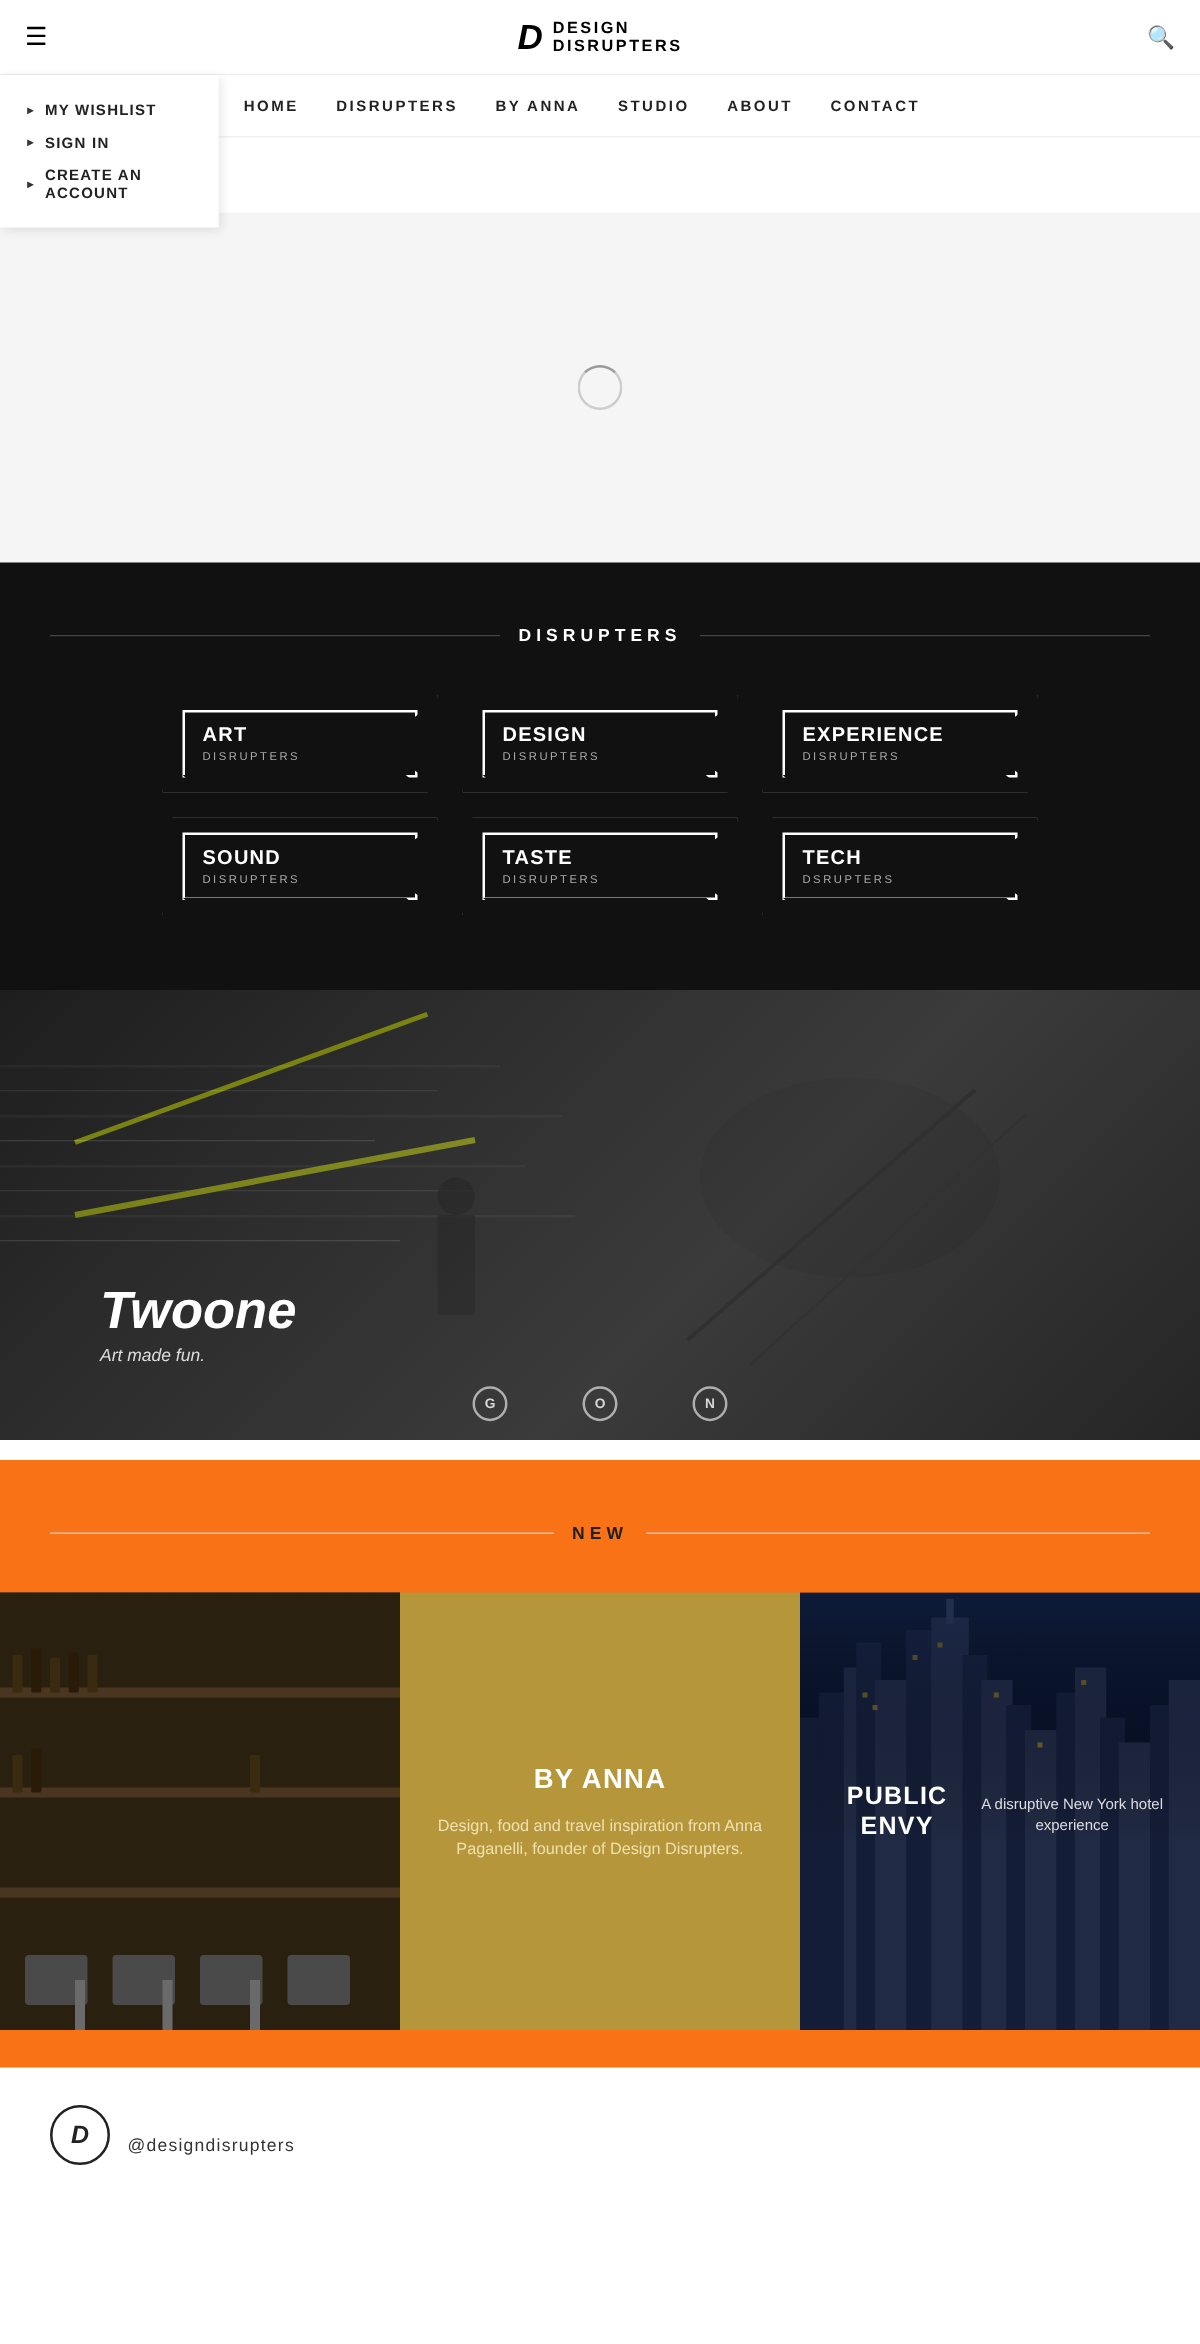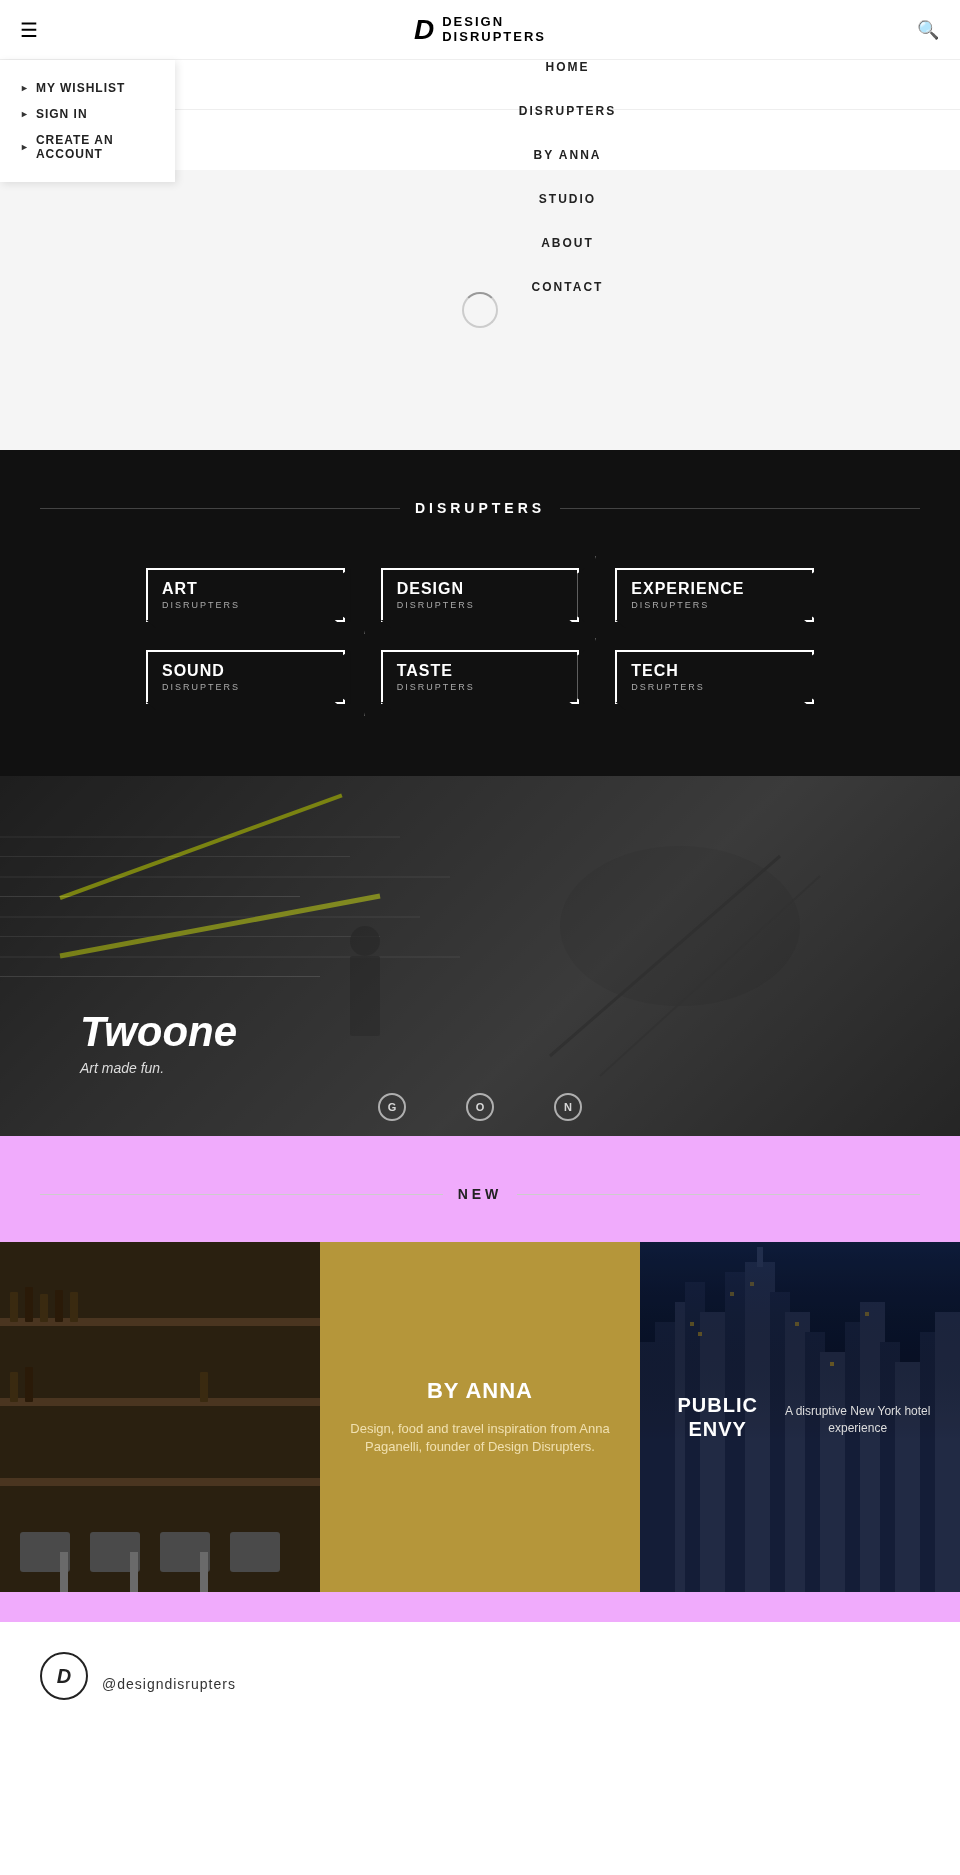--- a/index.html
+++ b/index.html
@@ -81,21 +81,20 @@
       left: 175px;
       right: 0;
       background: #fff;
       height: 50px;
       display: flex;
       align-items: center;
       padding: 0 20px;
       gap: 30px;
       border-bottom: 1px solid #eee;
       z-index: 150;
-      flex-direction: column;
     }
     .nav-item {
       font-size: 12px;
       font-weight: 700;
       letter-spacing: 2px;
       color: #222;
       cursor: pointer;
       text-transform: uppercase;
     }
 
@@ -137,21 +136,21 @@
     .section-title::before,
     .section-title::after {
       content: '';
       flex: 1;
       height: 1px;
       background: #444;
     }
     .disrupters-grid {
       display: grid;
       grid-template-columns: repeat(3, 1fr);
-      gap: 4px;
+      gap: 20px;
       max-width: 700px;
       margin: 0 auto;
     }
     .disrupter-card {
       border: 2px solid #fff;
       padding: 14px 18px;
       cursor: pointer;
       position: relative;
       clip-path: polygon(8px 0%, 100% 0%, calc(100% - 8px) 100%, 0% 100%);
     }
@@ -237,21 +236,22 @@
       justify-content: center;
       color: rgba(255,255,255,0.8);
       font-size: 11px;
       font-weight: 700;
       cursor: pointer;
     }
 
     
     .new-section {
       padding: 50px 0 30px;
-      background: #f0abfc;
+      background: #f97316;
+      margin-top: 16px;
     }
     .new-title {
       text-align: center;
       font-size: 14px;
       font-weight: 700;
       letter-spacing: 4px;
       margin-bottom: 40px;
       display: flex;
       align-items: center;
       gap: 15px;

